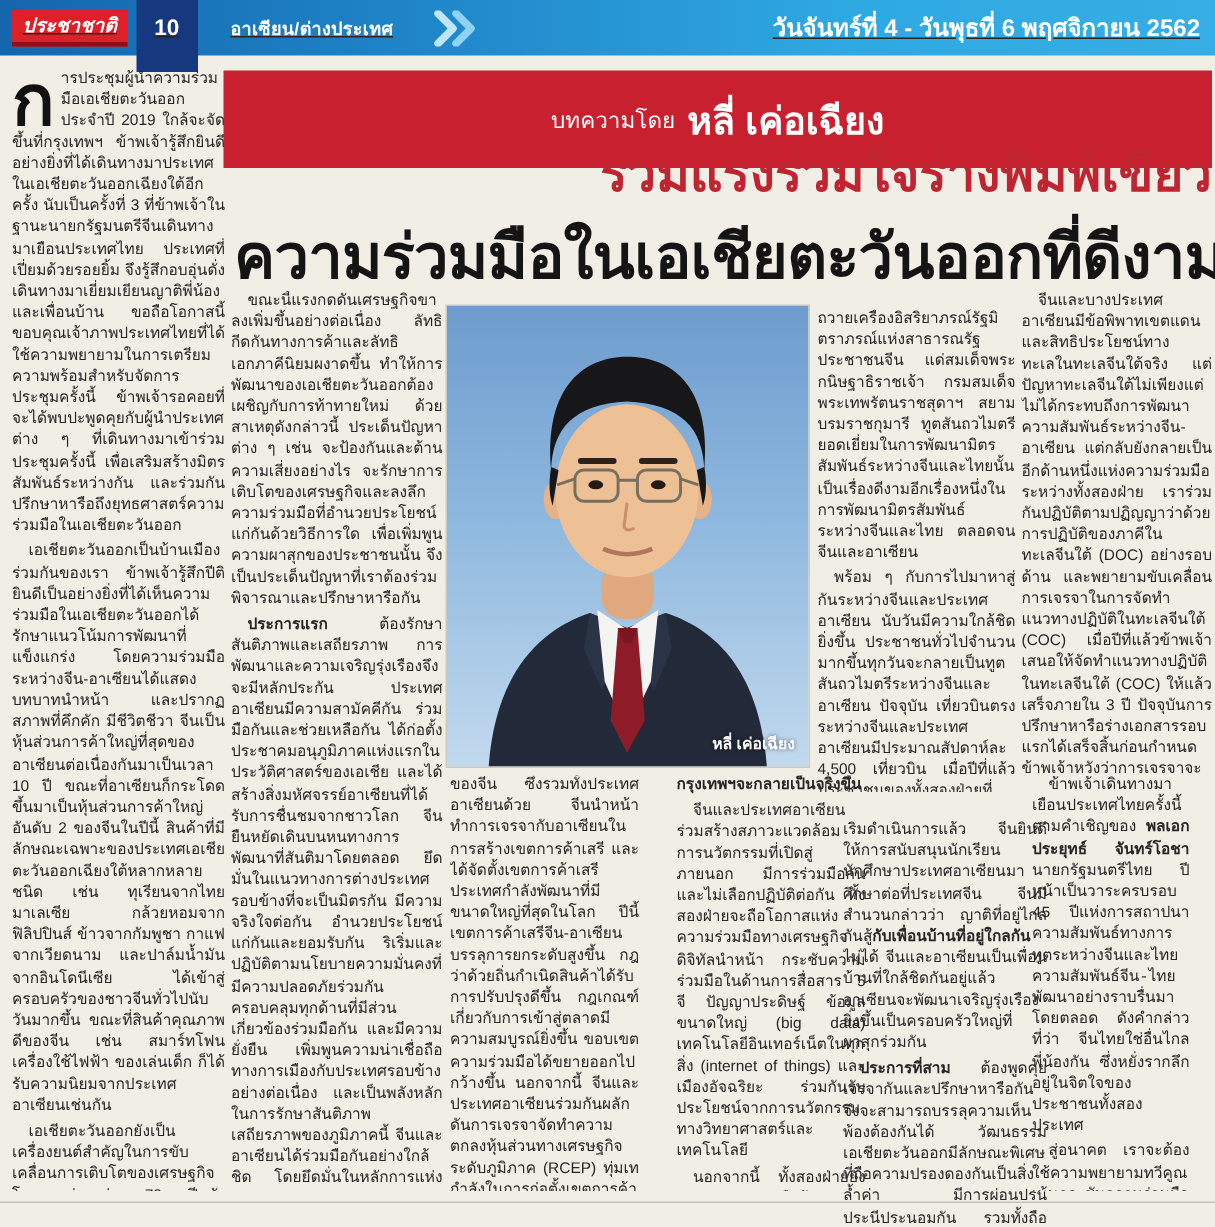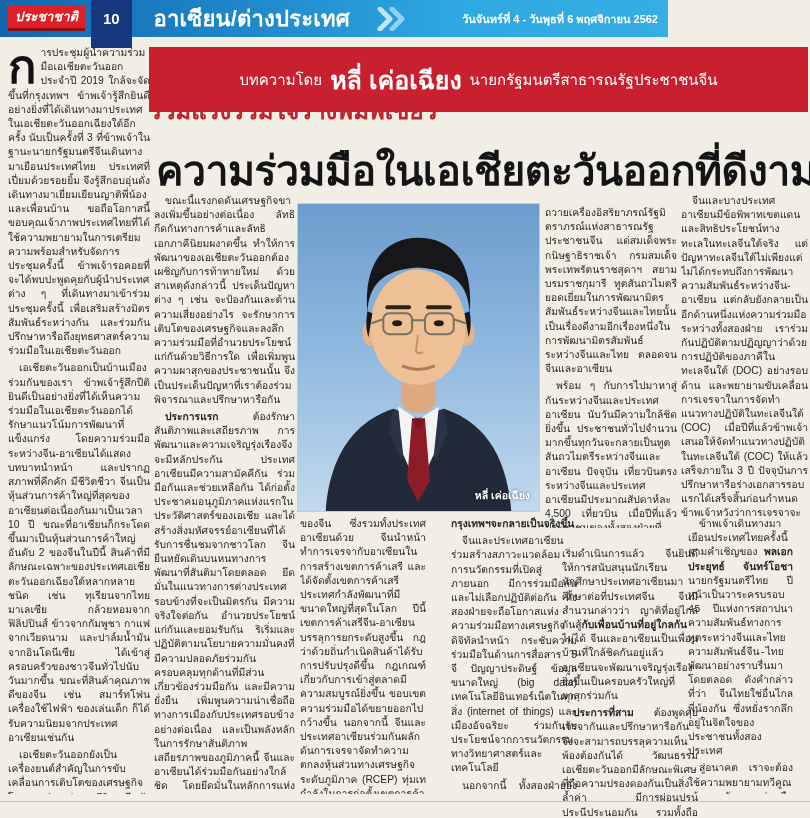--- a/index.html
+++ b/index.html
@@ -1,34 +1,34 @@
 <!DOCTYPE html>
 <html><head>
 <meta charset="utf-8">
 <style>
   html,body{margin:0;padding:0;background:#d9d6cf;}
   .page{position:relative;width:810px;height:818px;background:#f1eee6;overflow:hidden;
         font-family:"Liberation Sans","DejaVu Sans",sans-serif;color:#262626;}
   
-  .topbar{position:absolute;left:0;top:0;width:668px;height:37px;
+  .topbar{position:absolute;left:0;top:0;width:810px;height:37px;
           background:linear-gradient(90deg,#1565ad 0%,#1f86c9 35%,#2fa9e2 70%,#36ade4 100%);
-          display:flex;align-items:center;}
+          display:flex;align-items:center;text-decoration:underline;}
   .logo{margin-left:8px;background:#e02028;color:#fff;font-weight:bold;font-style:italic;
         font-size:13px;padding:4px 7px 5px;line-height:1;border-bottom:3px solid #8f0f16;}
   .pagenum{margin-left:6px;background:#16387e;color:#fff;font-weight:bold;font-size:15px;
            padding:22px 12px;line-height:1;}
-  .section{margin-left:22px;color:#fff;font-weight:bold;font-size:22px;letter-spacing:.2px;}
+  .section{margin-left:22px;color:#fff;font-weight:bold;font-size:12px;letter-spacing:.2px;}
   .chev{margin-left:26px;}
-  .date{margin-left:auto;margin-right:10px;color:#fff;font-size:11px;font-weight:bold;}
+  .date{margin-left:auto;margin-right:10px;color:#fff;font-size:16px;font-weight:bold;}
   
   .banner{position:absolute;left:149px;top:47px;width:659px;height:65px;background:#c8202f;
           color:#fff;display:flex;align-items:center;justify-content:center;gap:8px;font-size:15px;}
   .banner .author{font-size:25px;font-weight:bold;}
-  .hl1{position:absolute;left:149px;top:99px;width:659px;margin:0;text-align:left;
-       color:#bf2430;font-size:24px;font-weight:700;line-height:1.0;}
+  .hl1{position:absolute;left:149px;top:99px;width:659px;margin:0;text-align:right;
+       color:#bf2430;font-size:34px;font-weight:700;line-height:1.0;}
   .hl2{position:absolute;left:140px;top:133px;width:668px;margin:16px;text-align:left;
        color:#141414;font-size:41px;font-weight:900;line-height:1.1;letter-spacing:-.5px;}
   
   .col{position:absolute;overflow:hidden;font-size:10.3px;line-height:14.2px;text-align:justify;}
   .col p{margin:0 0 3px;}
   .col p.in{text-indent:11px;}
   .b{font-weight:bold;}
   .c1{left:8px;  top:46px; width:142px;height:748px;}
   .c2{left:154px;top:194px;width:141px;height:600px;}
   .c4{left:545px;top:194px;width:132px;height:322px;margin-top:12px;}
@@ -62,21 +62,20 @@
     <svg class="chev" width="34" height="24" viewBox="0 0 34 24">
       <path d="M4 2 L14 12 L4 22" fill="none" stroke="#bfe6f7" stroke-width="5" stroke-linecap="round" stroke-linejoin="round"></path>
       <path d="M16 2 L26 12 L16 22" fill="none" stroke="#8ed3f2" stroke-width="5" stroke-linecap="round" stroke-linejoin="round"></path>
     </svg>
     <div class="date">วันจันทร์ที่ 4 - วันพุธที่ 6 พฤศจิกายน 2562</div>
   </header>
 
   <div class="banner">
     <span>บทความโดย</span>
     <span class="author">หลี่ เค่อเฉียง</span>
-    <span>นายกรัฐมนตรีสาธารณรัฐประชาชนจีน</span>
   </div>
 
   <h1 class="hl1">ร่วมแรงร่วมใจร่างพิมพ์เขียว</h1>
   <h1 class="hl2">ความร่วมมือในเอเชียตะวันออกที่ดีงาม</h1>
 
   <div class="col c1">
     <p><span class="dropcap">ก</span><span>ารประชุมผู้นำความร่วมมือเอเชียตะวันออกประจำปี 2019 ใกล้จะจัดขึ้นที่กรุงเทพฯ ข้าพเจ้ารู้สึกยินดีอย่างยิ่งที่ได้เดินทางมาประเทศในเอเชียตะวันออกเฉียงใต้อีกครั้ง นับเป็นครั้งที่ 3 ที่ข้าพเจ้าในฐานะนายกรัฐมนตรีจีนเดินทางมาเยือนประเทศไทย ประเทศที่เปี่ยมด้วยรอยยิ้ม จึงรู้สึกอบอุ่นดั่งเดินทางมาเยี่ยมเยียนญาติพี่น้องและเพื่อนบ้าน ขอถือโอกาสนี้ขอบคุณเจ้าภาพประเทศไทยที่ได้ใช้ความพยายามในการเตรียมความพร้อมสำหรับจัดการประชุมครั้งนี้ ข้าพเจ้ารอคอยที่จะได้พบปะพูดคุยกับผู้นำประเทศต่าง ๆ ที่เดินทางมาเข้าร่วมประชุมครั้งนี้ เพื่อเสริมสร้างมิตรสัมพันธ์ระหว่างกัน และร่วมกันปรึกษาหารือถึงยุทธศาสตร์ความร่วมมือในเอเชียตะวันออก</span></p>
     <p class="in">เอเชียตะวันออกเป็นบ้านเมืองร่วมกันของเรา ข้าพเจ้ารู้สึกปีติยินดีเป็นอย่างยิ่งที่ได้เห็นความร่วมมือในเอเชียตะวันออกได้รักษาแนวโน้มการพัฒนาที่แข็งแกร่ง โดยความร่วมมือระหว่างจีน-อาเซียนได้แสดงบทบาทนำหน้า และปรากฏสภาพที่คึกคัก มีชีวิตชีวา จีนเป็นหุ้นส่วนการค้าใหญ่ที่สุดของอาเซียนต่อเนื่องกันมาเป็นเวลา 10 ปี ขณะที่อาเซียนก็กระโดดขึ้นมาเป็นหุ้นส่วนการค้าใหญ่อันดับ 2 ของจีนในปีนี้ สินค้าที่มีลักษณะเฉพาะของประเทศเอเชียตะวันออกเฉียงใต้หลากหลายชนิด เช่น ทุเรียนจากไทย มาเลเซีย กล้วยหอมจากฟิลิปปินส์ ข้าวจากกัมพูชา กาแฟจากเวียดนาม และปาล์มน้ำมันจากอินโดนีเซีย ได้เข้าสู่ครอบครัวของชาวจีนทั่วไปนับวันมากขึ้น ขณะที่สินค้าคุณภาพดีของจีน เช่น สมาร์ทโฟน เครื่องใช้ไฟฟ้า ของเล่นเด็ก ก็ได้รับความนิยมจากประเทศอาเซียนเช่นกัน</p>
     <p class="in">เอเชียตะวันออกยังเป็นเครื่องยนต์สำคัญในการขับเคลื่อนการเติบโตของเศรษฐกิจโลก ช่วงกว่า 70 ปีหลังสงครามโลกครั้งที่ 2 เป็นต้นมา เอเชียตะวันออกได้รักษาสภาวะแวดล้อมที่มีสันติภาพและเสถียรภาพโดยรวม ได้สร้างสิ่งมหัศจรรย์ในการพัฒนาเศรษฐกิจที่ทั่วโลกจับตามอง ปี 2018 ผลิตภัณฑ์มวลรวมในประเทศหรือจีดีพีของ 10 ประเทศอาเซียน บวกจีน ญี่ปุ่น และเกาหลีใต้ รวมแล้วคิดเป็น 27% ของผลิตภัณฑ์มวลรวมในประเทศทั่วโลก ยอดมูลค่าการค้าต่างประเทศของ 13 ประเทศดังกล่าวคิดเป็น 26% ของยอดมูลค่าการค้าต่างประเทศทั่วโลก สัดส่วนส่งเสริมการเติบโตของเศรษฐกิจโลกคิดเป็นประมาณ 60% ซึ่งหากคิดเฉพาะจีนประเทศเดียวก็มากกว่า 30% เราได้รับมือกับผลกระทบจากวิกฤตการเงินสองครั้งด้วยความสำเร็จ ได้พยายามส่งเสริมสนับสนุนเสรีภาพและความสะดวกทางการค้าและการลงทุน ได้ลงลึกการหลอมรวมทางเศรษฐกิจของภูมิภาค จึงทำให้เอเชียตะวันออกพัฒนาเป็นหนึ่งในภูมิภาคที่มีชีวิตชีวาและมีศักยภาพมากที่สุดในโลก</p>
   </div>

